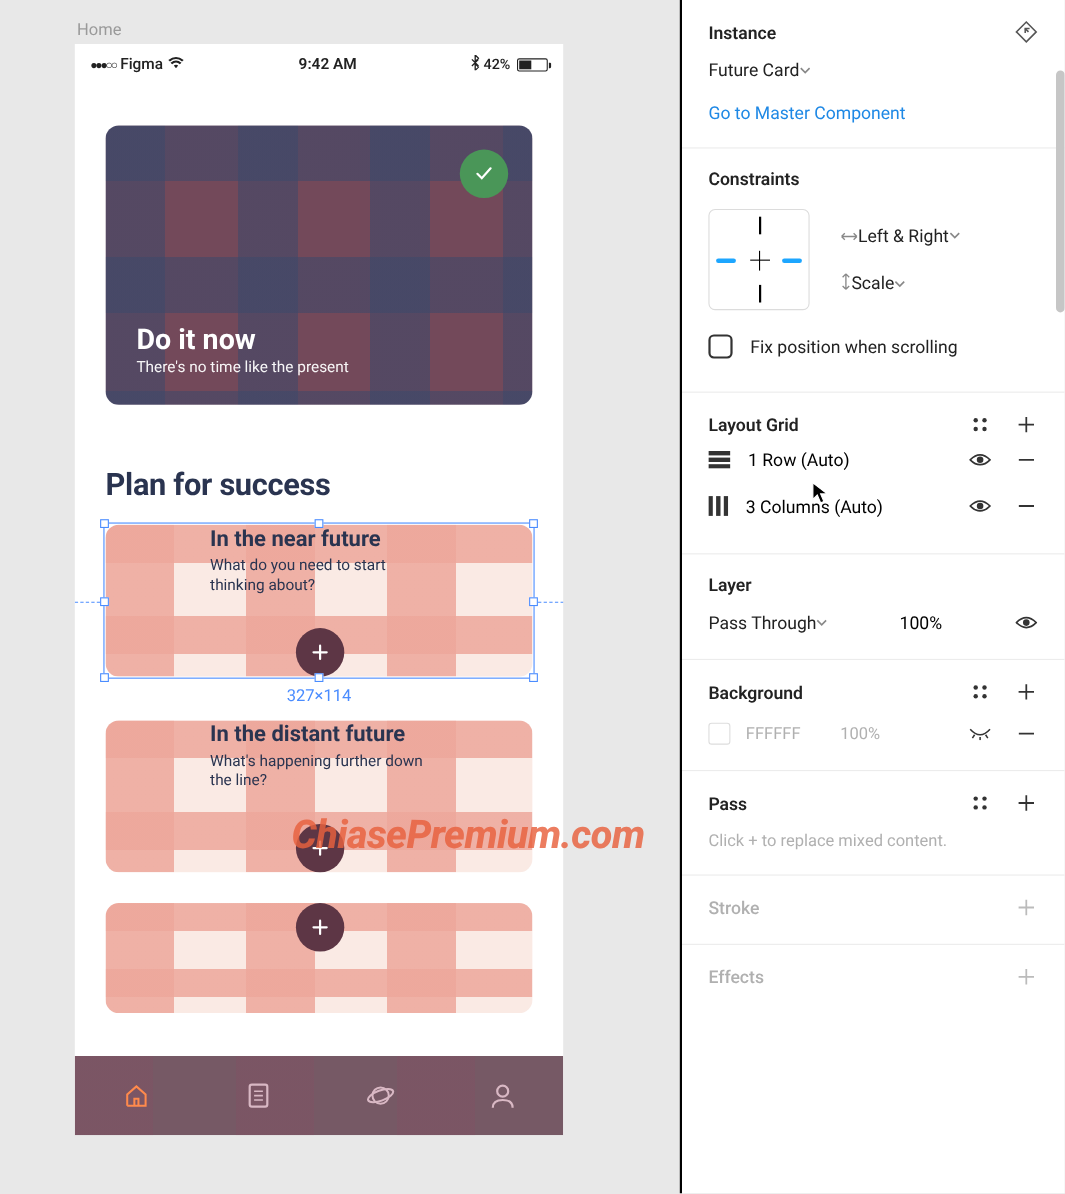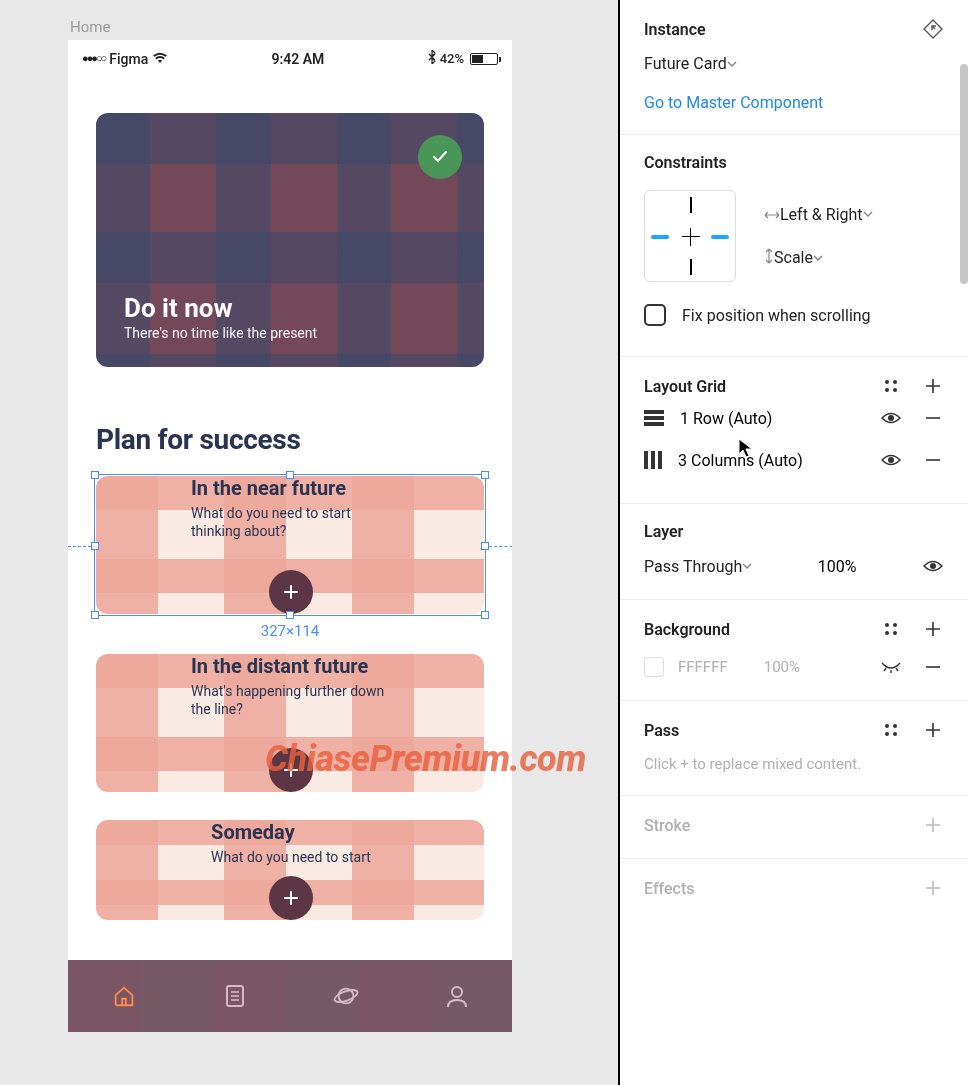--- a/index.html
+++ b/index.html
@@ -294,24 +294,20 @@
           <div class="future-sub">What's happening further down the line?</div>
         </div>
         <div class="plus-badge">
           <svg width="20" height="20" viewBox="0 0 20 20">
               <path d="M10 4 V16 M4 10 H16" stroke="#fff" stroke-width="2" stroke-linecap="round"></path>
             </svg>
         </div>
       </div>
 
       <div class="future-card" style="height:100px;">
-        <div>
-          <div class="future-title">Someday</div>
-          <div class="future-sub">What do you need to start</div>
-        </div>
         <div class="plus-badge">
           <svg width="20" height="20" viewBox="0 0 20 20">
               <path d="M10 4 V16 M4 10 H16" stroke="#fff" stroke-width="2" stroke-linecap="round"></path>
             </svg>
         </div>
       </div>
     </div>
 
     <div class="tabbar">
       <div class="tab-icon">

